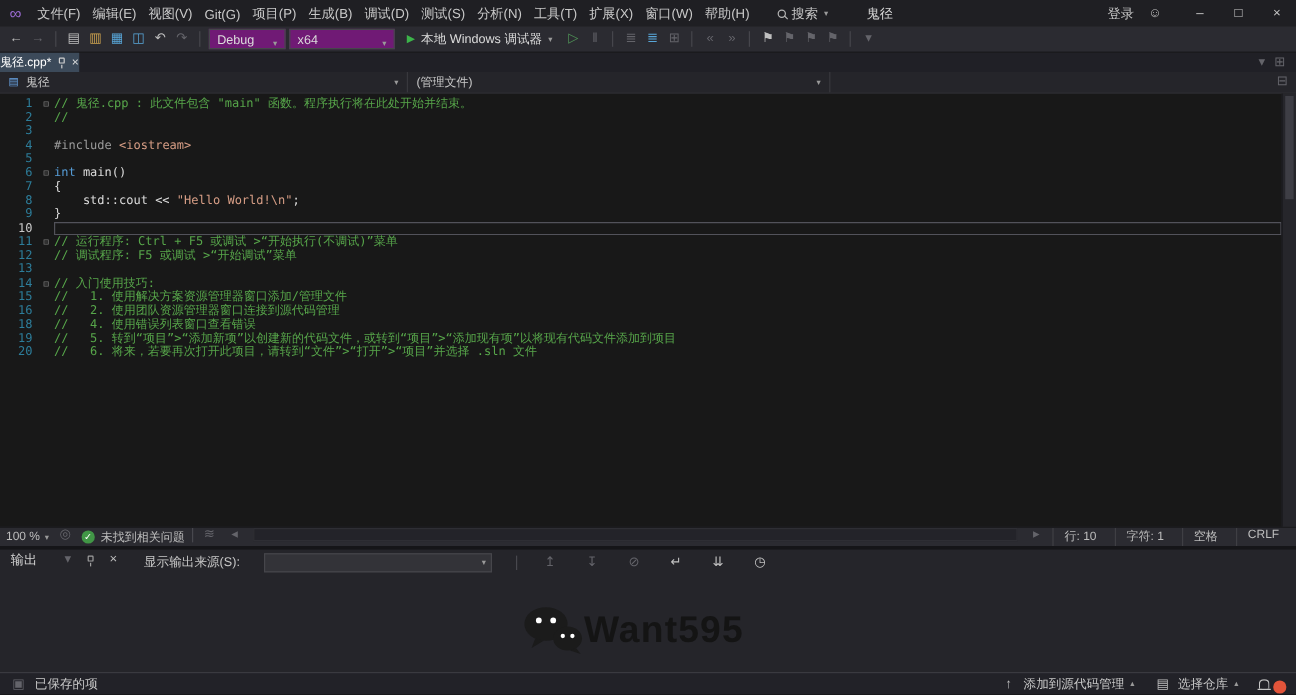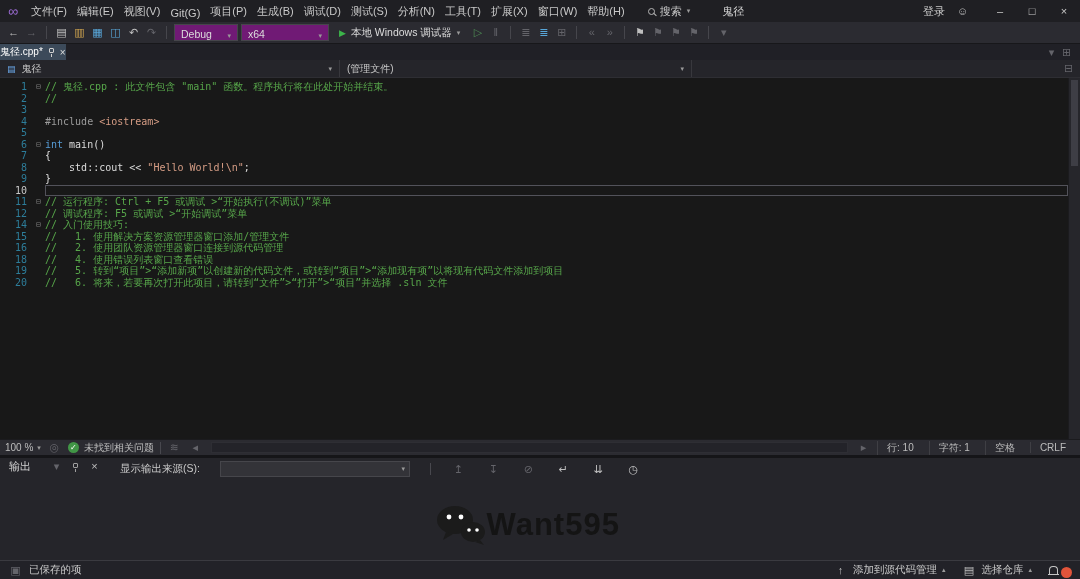--- a/index.html
+++ b/index.html
@@ -62,21 +62,21 @@
   .code-line.current .code{box-shadow:inset 0 0 0 1px #52525a}
   .code-line.current .ln{color:#c8c8c8}
   .c-cm{color:#57a64a}
   .c-kw{color:#569cd6}
   .c-pp{color:#9b9b9b}
   .c-str{color:#d69d85}
   .c-pl{color:#dcdcdc}
   .scrollbar-v{width:12px;flex:none;background:#26262b;border-left:1px solid #1b1b1e;position:relative}
   .scrollbar-v .thumb{position:absolute;top:2px;left:2px;right:2px;height:86px;background:#3e3e45}
 
-  .editor-status{height:16px;background:#2b2b31;display:flex;align-items:center;gap:6px;padding:0 5px;font-size:10px;color:#bdbdbd;flex:none;border-top:1px solid #1b1b1e}
+  .editor-status{height:16px;background:#2b2b31;display:flex;gap:6px;padding:0 5px;font-size:10px;color:#bdbdbd;flex:none;border-top:1px solid #1b1b1e}
   .zoom{display:flex;align-items:center;gap:4px;cursor:default}
   .health{display:flex;align-items:center;gap:5px;cursor:default}
   .check-circle{width:11px;height:11px;border-radius:50%;background:#419646;color:#fff;font-size:8px;line-height:11px;text-align:center;display:inline-block}
   .vdiv{width:1px;height:12px;background:#48484e}
   .hscroll{flex:1;height:11px;background:#232329;border:1px solid #2e2e34;margin:0 2px}
   .pos{padding:0 9px;border-left:1px solid #3f3f44;cursor:default}
 
   
   .splitter{height:3px;background:#151518;flex:none}
   .output-panel{flex:none;background:#25252a;display:flex;}
@@ -211,20 +211,21 @@
           <div class="code-line"><span class="ln">3</span><span class="fold"></span><span class="code"></span></div>
           <div class="code-line"><span class="ln">4</span><span class="fold"></span><span class="code"><span class="c-pp">#include</span><span class="c-pl"> </span><span class="c-str">&lt;iostream&gt;</span></span></div>
           <div class="code-line"><span class="ln">5</span><span class="fold"></span><span class="code"></span></div>
           <div class="code-line"><span class="ln">6</span><span class="fold">⊟</span><span class="code"><span class="c-kw">int</span><span class="c-pl"> main()</span></span></div>
           <div class="code-line"><span class="ln">7</span><span class="fold"></span><span class="code"><span class="c-pl">{</span></span></div>
           <div class="code-line"><span class="ln">8</span><span class="fold"></span><span class="code"><span class="c-pl">    std::cout &lt;&lt; </span><span class="c-str">"Hello World!\n"</span><span class="c-pl">;</span></span></div>
           <div class="code-line"><span class="ln">9</span><span class="fold"></span><span class="code"><span class="c-pl">}</span></span></div>
           <div class="code-line current"><span class="ln">10</span><span class="fold"></span><span class="code"></span></div>
           <div class="code-line"><span class="ln">11</span><span class="fold">⊟</span><span class="code"><span class="c-cm">// 运行程序: Ctrl + F5 或调试 &gt;“开始执行(不调试)”菜单</span></span></div>
           <div class="code-line"><span class="ln">12</span><span class="fold"></span><span class="code"><span class="c-cm">// 调试程序: F5 或调试 &gt;“开始调试”菜单</span></span></div>
+          <div class="code-line"><span class="ln">13</span><span class="fold"></span><span class="code"></span></div>
           <div class="code-line"><span class="ln">14</span><span class="fold">⊟</span><span class="code"><span class="c-cm">// 入门使用技巧: </span></span></div>
           <div class="code-line"><span class="ln">15</span><span class="fold"></span><span class="code"><span class="c-cm">//   1. 使用解决方案资源管理器窗口添加/管理文件</span></span></div>
           <div class="code-line"><span class="ln">16</span><span class="fold"></span><span class="code"><span class="c-cm">//   2. 使用团队资源管理器窗口连接到源代码管理</span></span></div>
           <div class="code-line"><span class="ln">18</span><span class="fold"></span><span class="code"><span class="c-cm">//   4. 使用错误列表窗口查看错误</span></span></div>
           <div class="code-line"><span class="ln">19</span><span class="fold"></span><span class="code"><span class="c-cm">//   5. 转到“项目”&gt;“添加新项”以创建新的代码文件，或转到“项目”&gt;“添加现有项”以将现有代码文件添加到项目</span></span></div>
           <div class="code-line"><span class="ln">20</span><span class="fold"></span><span class="code"><span class="c-cm">//   6. 将来，若要再次打开此项目，请转到“文件”&gt;“打开”&gt;“项目”并选择 .sln 文件</span></span></div>
         </div>
       <div class="scrollbar-v">
         <div class="thumb"></div>
       </div>

